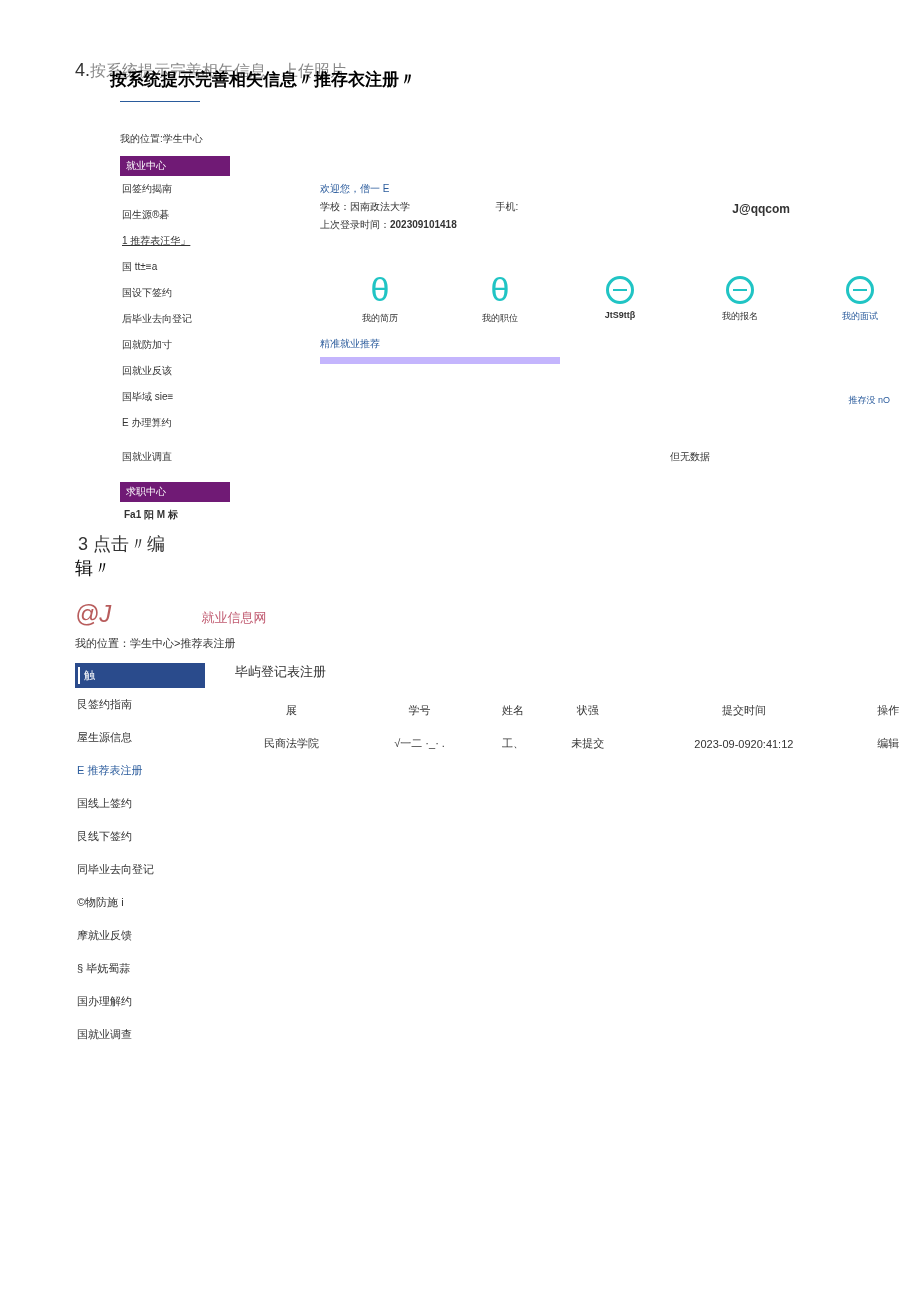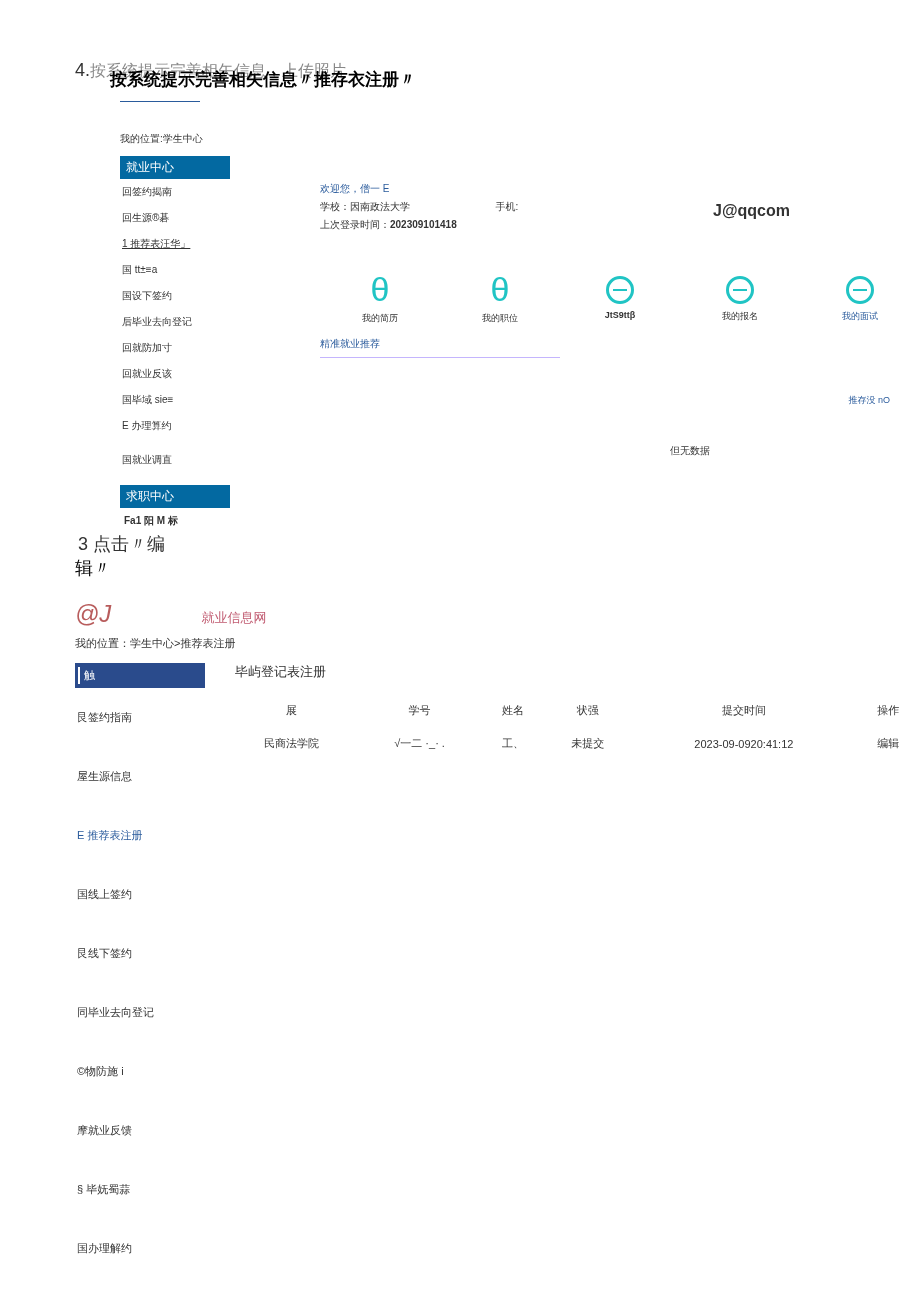--- a/index.html
+++ b/index.html
@@ -20,55 +20,55 @@
       margin: -14px 0 10px 110px;
       font-size: 17px;
       font-weight: bold;
       color: #000;
     }
     .blue-line { border-bottom: 1px solid #2a5b9c; width: 80px; margin-left: 120px; margin-top: 6px; }
 
     .section1 { margin: 30px 0 0 120px; position: relative; height: 380px; }
     .breadcrumb { font-size: 10px; color: #333; margin-bottom: 10px; }
     .sidebar1 { position: absolute; left: 0; top: 24px; width: 110px; }
-    .nav-header { background: #0369a1; color: #fff; font-size: 12px; padding: 3px 6px; }
+    .nav-header { background: #701a75; color: #fff; font-size: 10px; padding: 3px 6px; }
     .nav-item { font-size: 10px; color: #333; padding: 6px 2px; }
     .nav-item.underline { text-decoration: underline; }
     .main1 { position: absolute; left: 200px; top: 50px; right: 0; }
     .welcome { color: #2a5b9c; font-size: 10px; }
     .info-row { margin-top: 4px; font-size: 10px; color: #333; }
     .info-label { display: inline-block; }
     .info-sep { display: inline-block; width: 80px; }
-    .email { position: absolute; right: 130px; top: 20px; font-size: 16px; font-weight: bold; }
+    .email { position: absolute; right: 130px; top: 20px; font-size: 12px; font-weight: bold; }
     .icons-row { margin-top: 40px; display: flex; gap: 0; }
     .icon-block { text-align: center; width: 120px; }
     .theta-open { font-size: 34px; color: #20c4c4; font-weight: 300; line-height: 1; }
     .theta-circle { width: 28px; height: 28px; border: 3px solid #20c4c4; border-radius: 50%; margin: 4px auto; position: relative; }
     .theta-circle::after { content: ""; position: absolute; top: 50%; left: 4px; right: 4px; height: 2px; background: #20c4c4; transform: translateY(-50%); }
     .icon-label { font-size: 9px; color: #333; margin-top: 6px; }
     .icon-label.blue { color: #2a5b9c; }
     .icon-label.bold { font-weight: bold; }
-    .precise { margin-top: 12px; color: #2a5b9c; font-size: 10px; border-bottom: 1px solid #c4b5fd; width: 240px; padding-bottom: 6px; }
+    .precise { margin-top: 12px; color: #2a5b9c; font-size: 10px; border-bottom: 7px solid #c4b5fd; width: 240px; padding-bottom: 6px; }
     .more-badge { position: absolute; right: 30px; top: 212px; font-size: 9px; color: #2a5b9c; }
     .no-data { text-align: center; margin-top: 86px; margin-left: 140px; font-size: 10px; color: #333; }
     .nav-header2 { margin-top: 12px; }
     .fa-label { font-size: 10px; font-weight: bold; padding: 6px 4px; }
 
     .step3 { margin: 20px 0 0 75px; font-size: 18px; }
     .step3-wrap { font-size: 18px; color: #000; margin-left: 75px; }
 
     .section2 { margin: 20px 0 0 75px; }
     .logo-row { display: flex; align-items: baseline; gap: 20px; margin-bottom: 8px; }
     .logo-at { color: #b85c5c; font-size: 24px; font-style: italic; }
     .site-name { color: #c05a70; font-size: 13px; margin-left: 70px; }
     .breadcrumb2 { font-size: 11px; color: #333; margin-bottom: 12px; }
     .sidebar2 { float: left; width: 130px; }
     .nav-header3 { background: #2a4b8c; color: #fff; font-size: 11px; padding: 5px 6px; position: relative; }
     .nav-header3::before { content: ""; position: absolute; left: 3px; top: 4px; bottom: 4px; width: 2px; background: #fff; }
-    .nav-item2 { font-size: 11px; color: #333; padding: 22px 2px; }
+    .nav-item2 { font-size: 11px; color: #333; padding: 9px 2px; }
     .nav-item2.blue { color: #2a5b9c; }
     .main2 { margin-left: 150px; }
     .tab-title { font-size: 13px; color: #333; margin-bottom: 14px; margin-left: 10px; }
     table.data-table { width: 100%; border-collapse: collapse; font-size: 11px; }
     table.data-table th { text-align: center; font-weight: normal; padding: 8px 4px; color: #333; }
     table.data-table td { text-align: center; padding: 10px 4px; color: #333; }
     .op-edit { color: #c03030; }
     .clearfix::after { content: ""; display: block; clear: both; }
   </style>
 </head>

